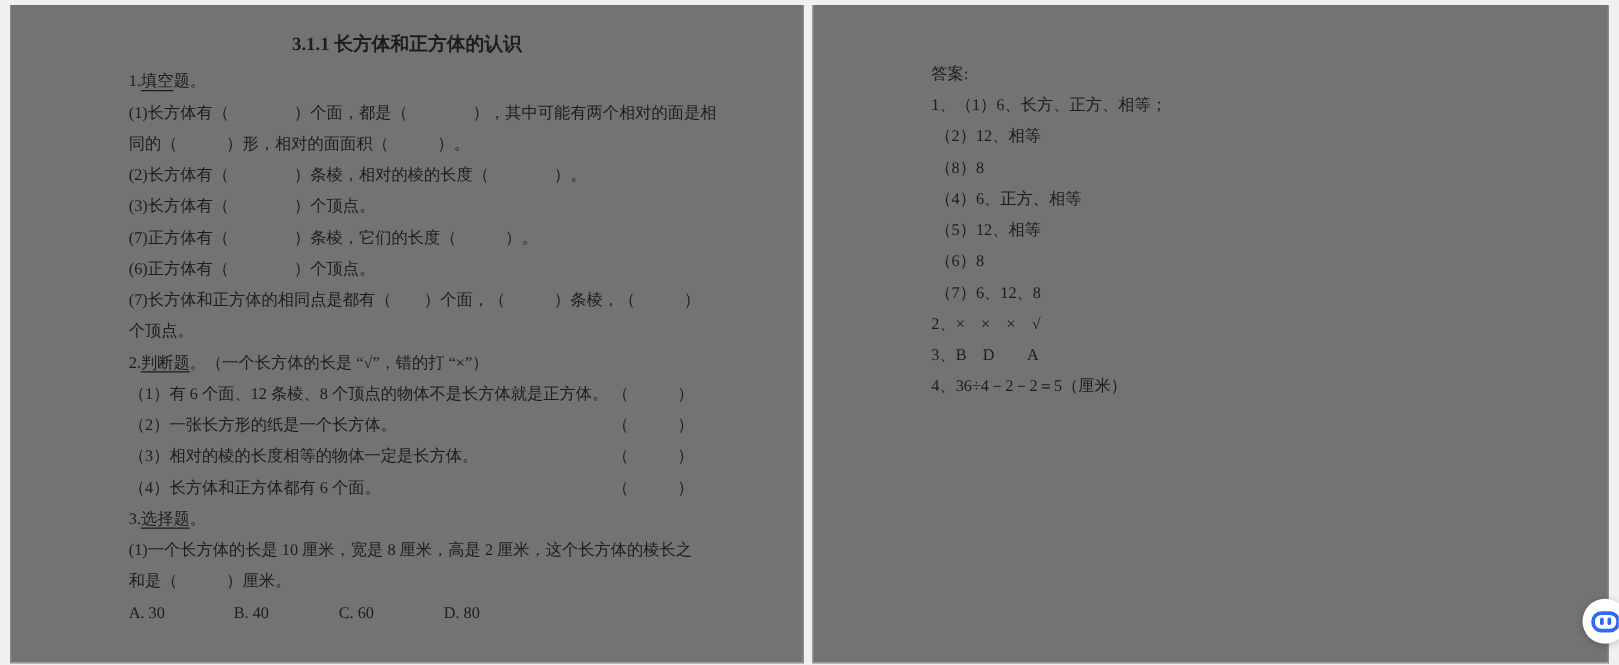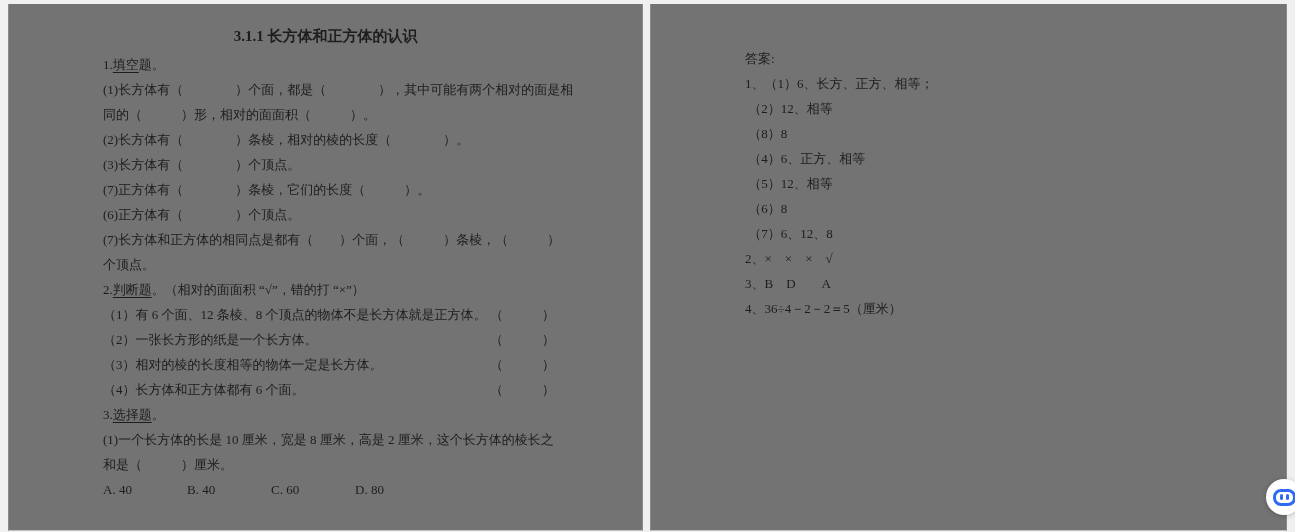--- a/index.html
+++ b/index.html
@@ -75,33 +75,33 @@
 
     <div class="tline">(1)长方体有（　　　　）个面，都是（　　　　），其中可能有两个相对的面是相</div>
     <div class="tline">同的（　　　）形，相对的面面积（　　　）。</div>
     <div class="tline">(2)长方体有（　　　　）条棱，相对的棱的长度（　　　　）。</div>
     <div class="tline">(3)长方体有（　　　　）个顶点。</div>
     <div class="tline">(7)正方体有（　　　　）条棱，它们的长度（　　　）。</div>
     <div class="tline">(6)正方体有（　　　　）个顶点。</div>
     <div class="tline">(7)长方体和正方体的相同点是都有（　　）个面，（　　　）条棱，（　　　）</div>
     <div class="tline">个顶点。</div>
 
-    <div class="tline"><span>2.</span><span class="ul">判断题</span><span>。（相对的面面积 “√”，错的打 “×”）</span></div>
+    <div class="tline"><span>2.</span><span class="ul">判断题</span><span>。（一个长方体的长是 “√”，错的打 “×”）</span></div>
 
     <div class="tline jrow"><span class="jtext">（1）有 6 个面、12 条棱、8 个顶点的物体不是长方体就是正方体。</span><span class="jbracket">（　　　）</span></div>
     <div class="tline jrow"><span class="jtext">（2）一张长方形的纸是一个长方体。</span><span class="jbracket">（　　　）</span></div>
     <div class="tline jrow"><span class="jtext">（3）相对的棱的长度相等的物体一定是长方体。</span><span class="jbracket">（　　　）</span></div>
     <div class="tline jrow"><span class="jtext">（4）长方体和正方体都有 6 个面。</span><span class="jbracket">（　　　）</span></div>
 
     <div class="tline"><span>3.</span><span class="ul">选择题</span><span>。</span></div>
 
     <div class="tline">(1)一个长方体的长是 10 厘米，宽是 8 厘米，高是 2 厘米，这个长方体的棱长之</div>
     <div class="tline">和是（　　　）厘米。</div>
 
-    <div class="tline"><span class="opt">A. 40</span><span class="opt">B. 40</span><span class="opt">C. 60</span><span class="opt">D. 80</span></div>
+    <div class="tline"><span class="opt">A. 30</span><span class="opt">B. 40</span><span class="opt">C. 60</span><span class="opt">D. 80</span></div>
   </div>
 </div>
 
 <div class="page page-right">
   <div class="content-r">
     <div class="tline">答案:</div>
     <div class="tline">1、（1）6、长方、正方、相等；</div>
     <div class="tline"> （2）12、相等</div>
     <div class="tline"> （8）8</div>
     <div class="tline"> （4）6、正方、相等</div>

